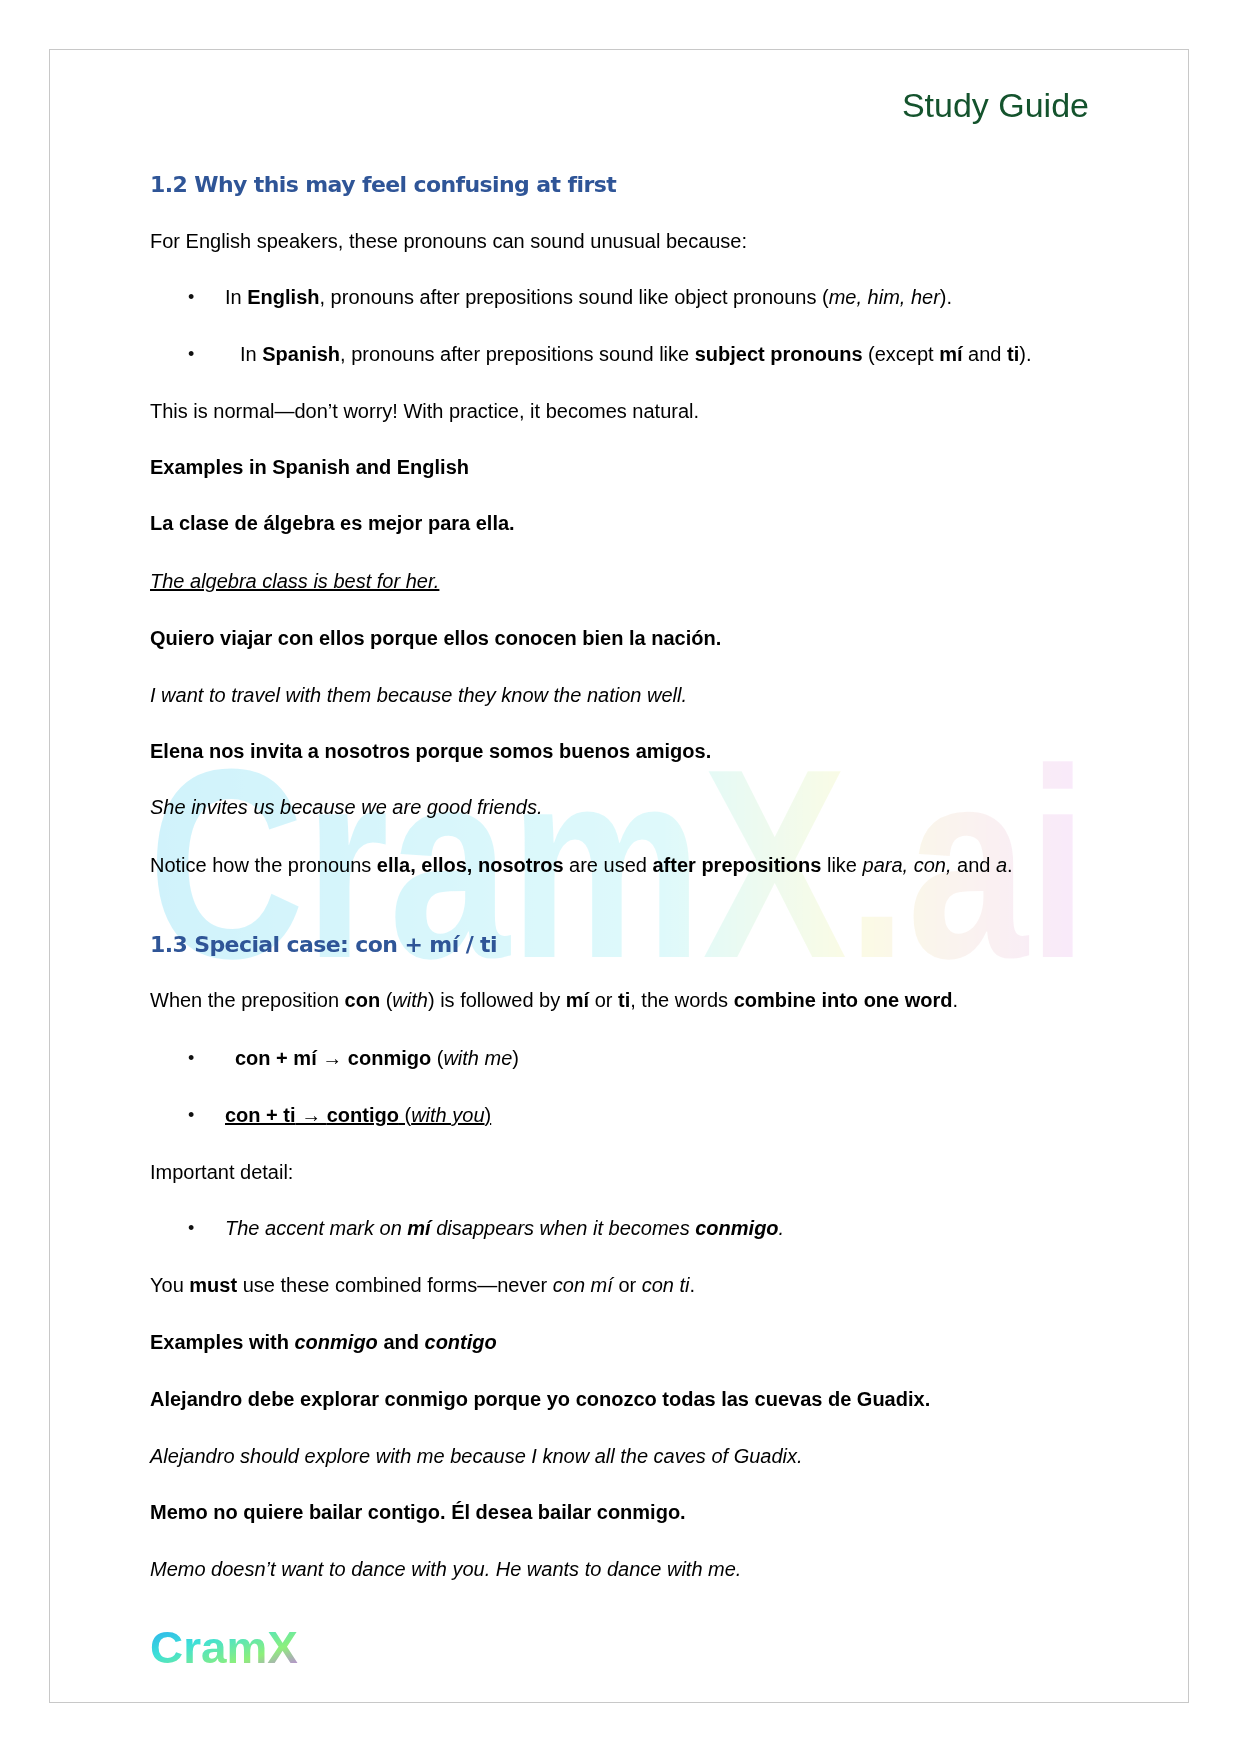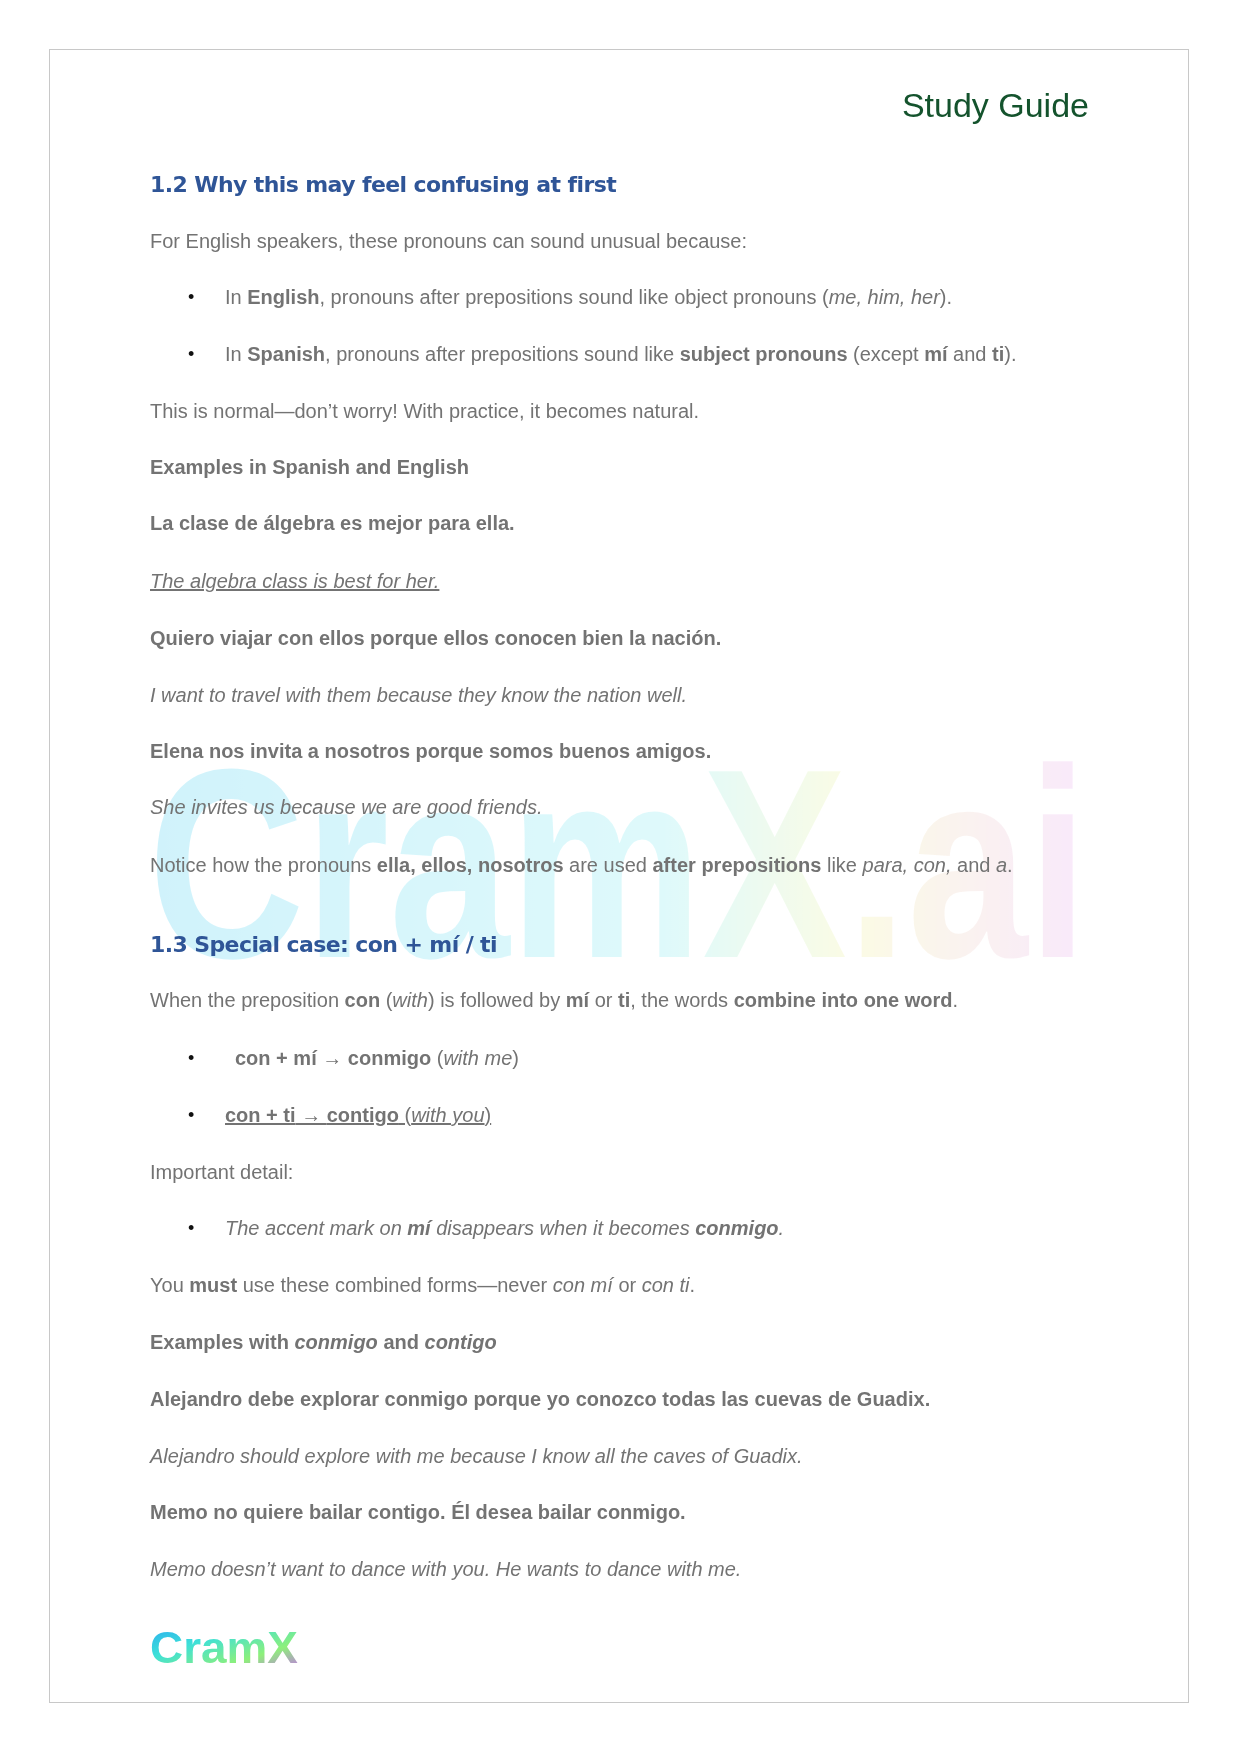--- a/index.html
+++ b/index.html
@@ -1,21 +1,21 @@
 <!DOCTYPE html>
 <html><head>
 <meta charset="utf-8">
 <style>
   html, body { margin:0; padding:0; background:#ffffff; }
   body { width:1241px; height:1754px; position:relative; overflow:hidden; font-family:"Liberation Sans", sans-serif; color:#111; }
   .page-border { position:absolute; left:49px; top:49px; width:1140px; height:1654px; border:1px solid #c8c8c8; box-sizing:border-box; }
   .watermark { position:absolute; left:148px; top:752px; width:950px; height:220px; pointer-events:none; opacity:0.22; }
   .title { position:absolute; right:152px; top:86px; font-size:34px; font-weight:normal; color:#14532d; white-space:nowrap; }
   .h2 { position:absolute; left:150px; font-family:"DejaVu Sans", sans-serif; font-size:22px; font-weight:bold; color:#2F5597; letter-spacing:-0.6px; white-space:nowrap; }
-  .line { position:absolute; left:150px; font-size:20px; line-height:24px; white-space:nowrap; color:#737373; }
+  .line { position:absolute; left:150px; font-size:20px; line-height:24px; white-space:nowrap; color:#000000; }
   .line.bullet { left:225px; }
   .bullet-dot { position:absolute; left:188px; font-size:18px; line-height:24px; color:#111; }
   .b { font-weight:bold; }
   .i { font-style:italic; }
   .logo { position:absolute; left:150px; top:1625px; width:150px; height:44px; }
 </style>
 </head>
 <body>
 
 <div class="page-border"></div>
@@ -34,21 +34,21 @@
 
 <div class="title">Study Guide</div>
 
 <div class="h2" style="top:172px;">1.2 Why this may feel confusing at first</div>
 <div class="line" style="top:229px;">For English speakers, these pronouns can sound unusual because:</div>
 
 <span class="bullet-dot" style="top:285px;">•</span>
 <div class="line bullet" style="top:285px;"><span>In </span><span class="b">English</span><span>, pronouns after prepositions sound like object pronouns (</span><span class="i">me, him, her</span><span>).</span></div>
 
 <span class="bullet-dot" style="top:342px;">•</span>
-<div class="line bullet" style="top:342px;"><span>In </span><span class="b">Spanish</span><span>, pronouns after prepositions sound like </span><span class="b">subject pronouns</span><span> (except </span><span class="b">mí</span><span> and </span><span class="b">ti</span><span>).</span></div>
+<div class="line bullet" style="top:342px;margin-left:15px;"><span>In </span><span class="b">Spanish</span><span>, pronouns after prepositions sound like </span><span class="b">subject pronouns</span><span> (except </span><span class="b">mí</span><span> and </span><span class="b">ti</span><span>).</span></div>
 
 <div class="line" style="top:399px;">This is normal—don’t worry! With practice, it becomes natural.</div>
 <div class="line b" style="top:455px;">Examples in Spanish and English</div>
 
 <div class="line b" style="top:511px;">La clase de álgebra es mejor para ella.</div>
 <div class="line i" style="top:569px;text-decoration:underline;">The algebra class is best for her.</div>
 <div class="line b" style="top:626px;">Quiero viajar con ellos porque ellos conocen bien la nación.</div>
 <div class="line i" style="top:683px;">I want to travel with them because they know the nation well.</div>
 <div class="line b" style="top:739px;">Elena nos invita a nosotros porque somos buenos amigos.</div>
 <div class="line i" style="top:795px;">She invites us because we are good friends.</div>

